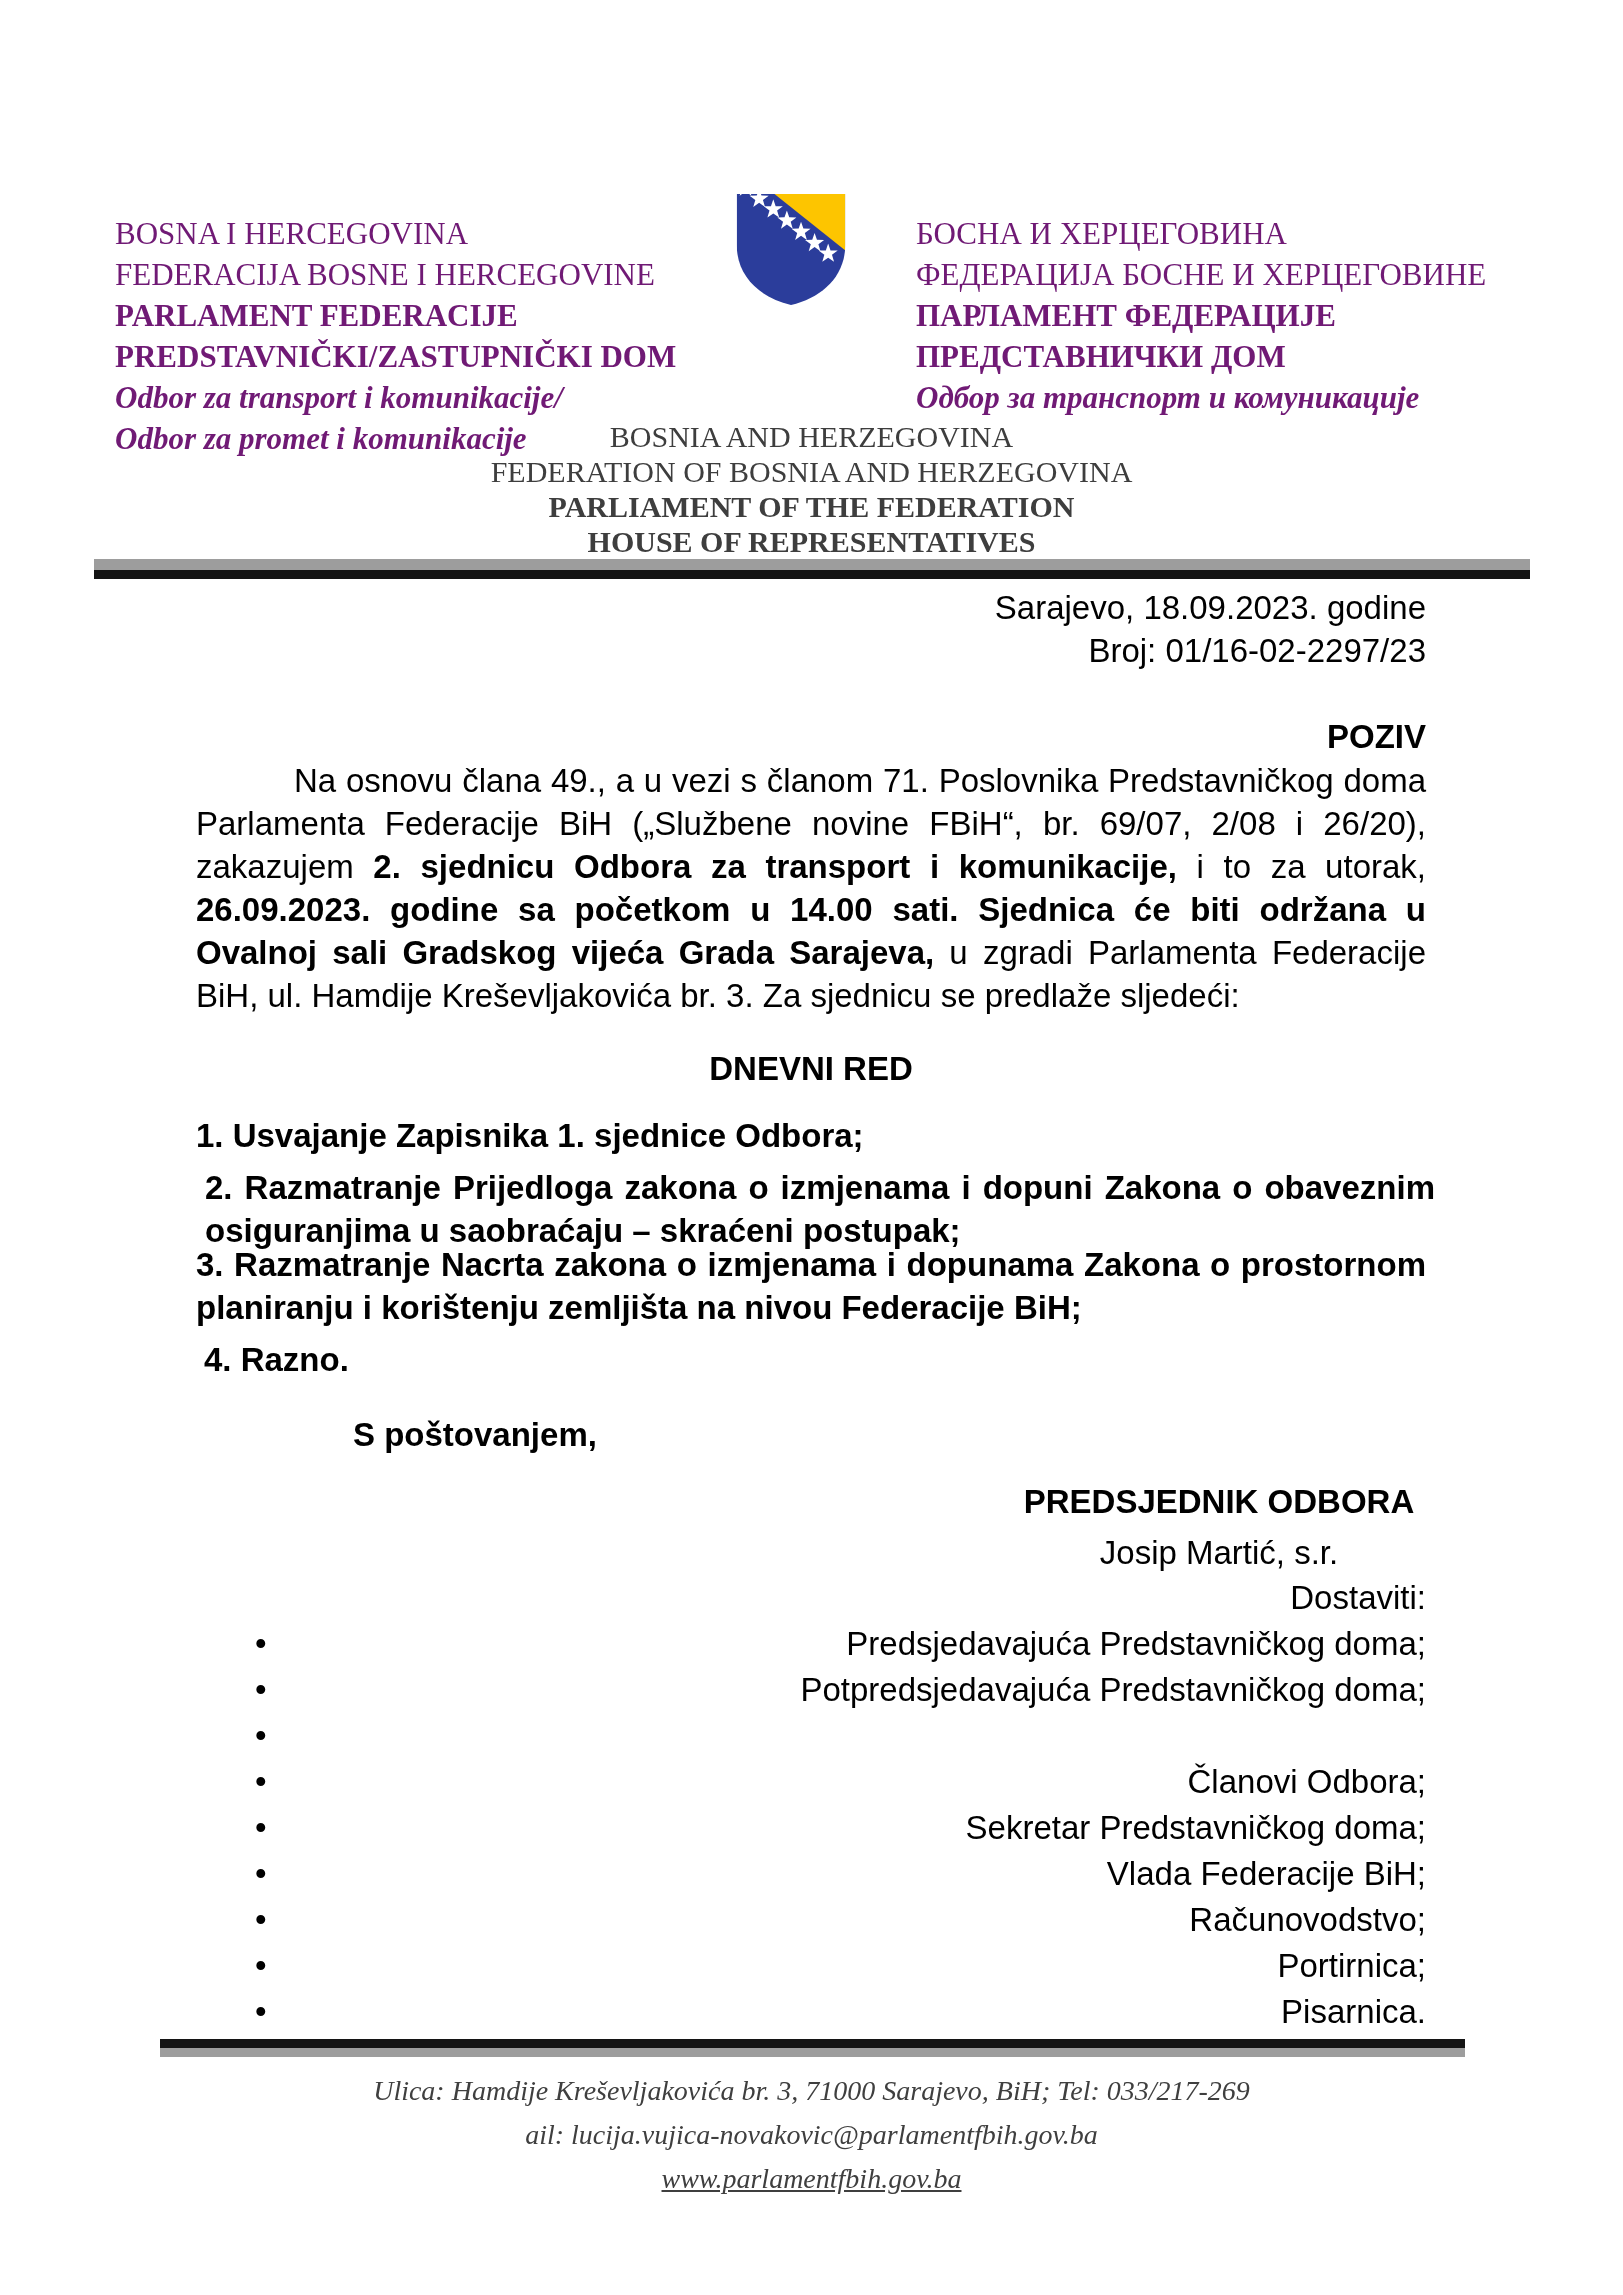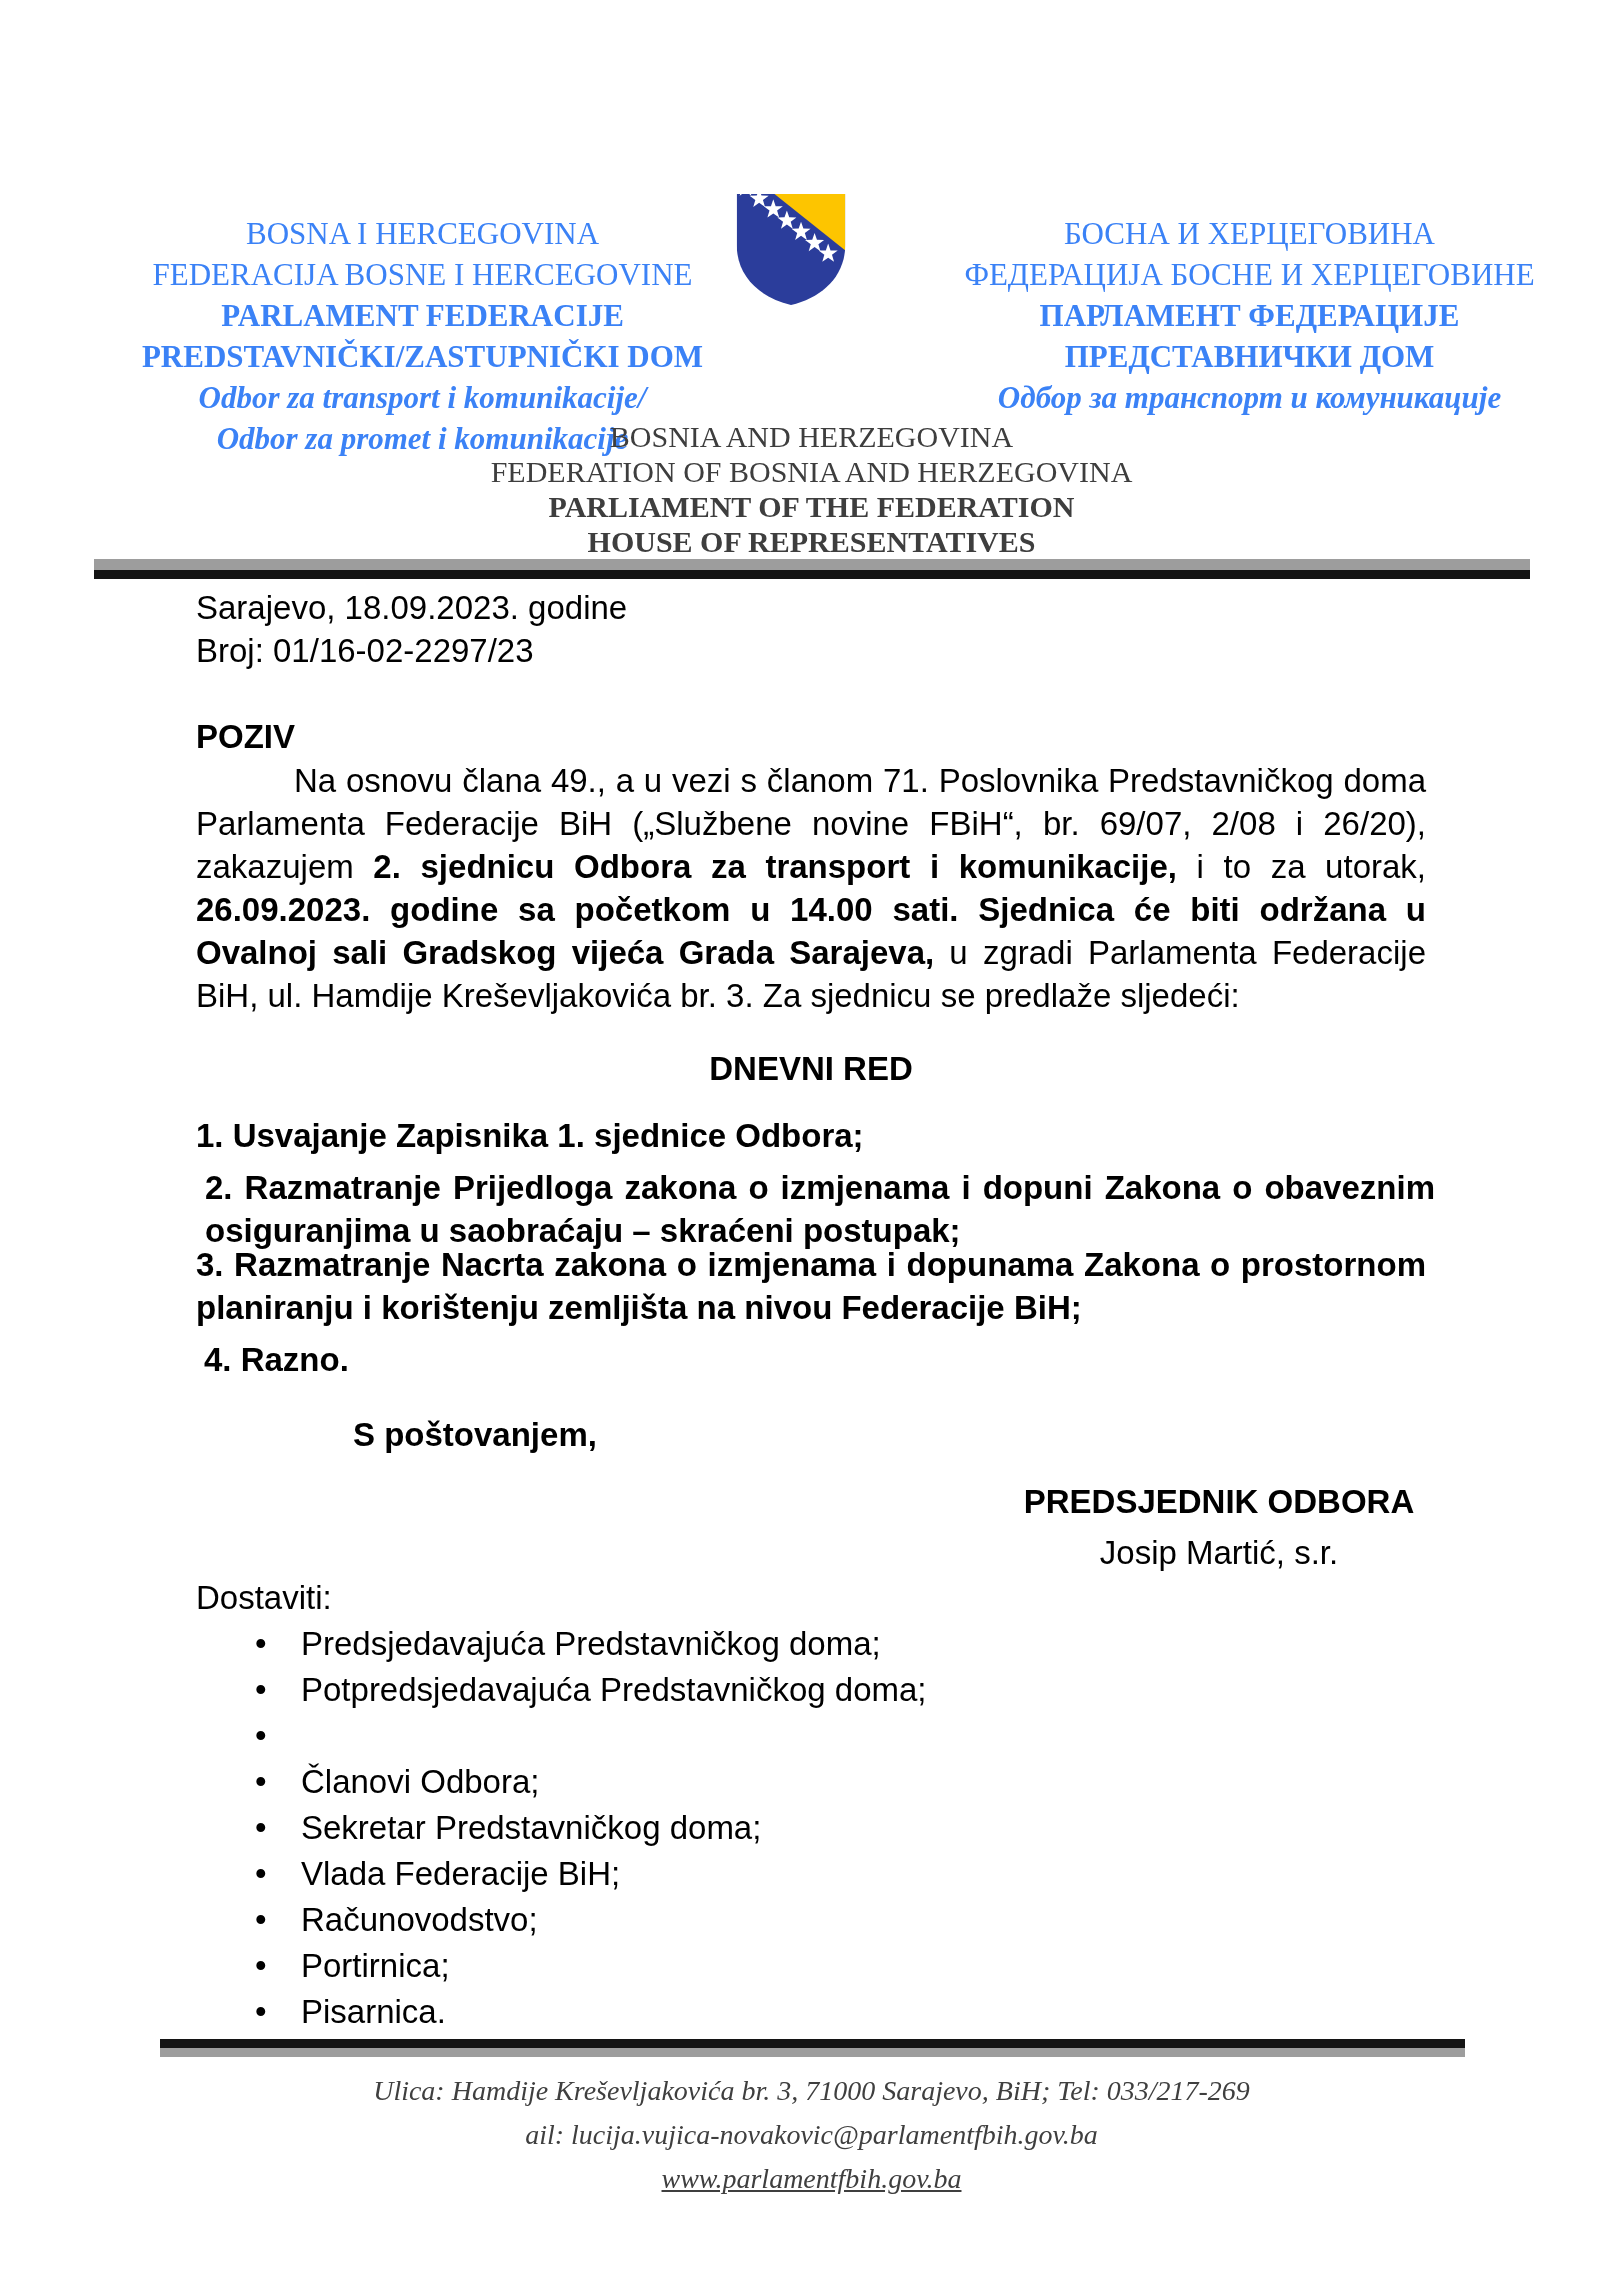--- a/index.html
+++ b/index.html
@@ -9,23 +9,22 @@
     height: 2295px;
     background: #ffffff;
     font-family: "Liberation Sans", sans-serif;
     color: #000000;
     overflow: hidden;
   }
 
   
   .hdr-block {
     position: absolute;
-    text-align: center;
     font-family: "Liberation Serif", serif;
-    color: #3b82f6;
+    color: #701a75;
     font-size: 31px;
     line-height: 41px;
   }
   .hdr-left  { left: 115px;  top: 213px; width: 615px; }
   .hdr-right { left: 916px; top: 213px; width: 667px; }
   .hdr-center-en {
     position: absolute;
     left: 190px; top: 419px; width: 1243px;
     text-align: center;
     font-family: "Liberation Serif", serif;
@@ -38,21 +37,21 @@
 
   .shield { position: absolute; left: 732px; top: 188px; width: 118px; height: 123px; }
 
   .hdr-divider { position: absolute; left: 94px; width: 1436px; }
   .hdr-divider .gray  { height: 10.5px; background: #9d9d9d; }
   .hdr-divider .black { height: 9.2px; background: #141414; }
 
   
   .abs { position: absolute; }
   .body-text { font-size: 33px; line-height: 43px; }
-  .content { left: 196px; width: 1230px; }
+  .content { left: 196px; width: 1230px; text-align: right; }
 
   .place-date { top: 586px; }
   .doc-number { top: 629px; }
   .doc-title  { top: 715px; font-weight: 700; }
 
   .intro {
     top: 759px;
     text-align: justify;
     text-indent: 98px;
   }

